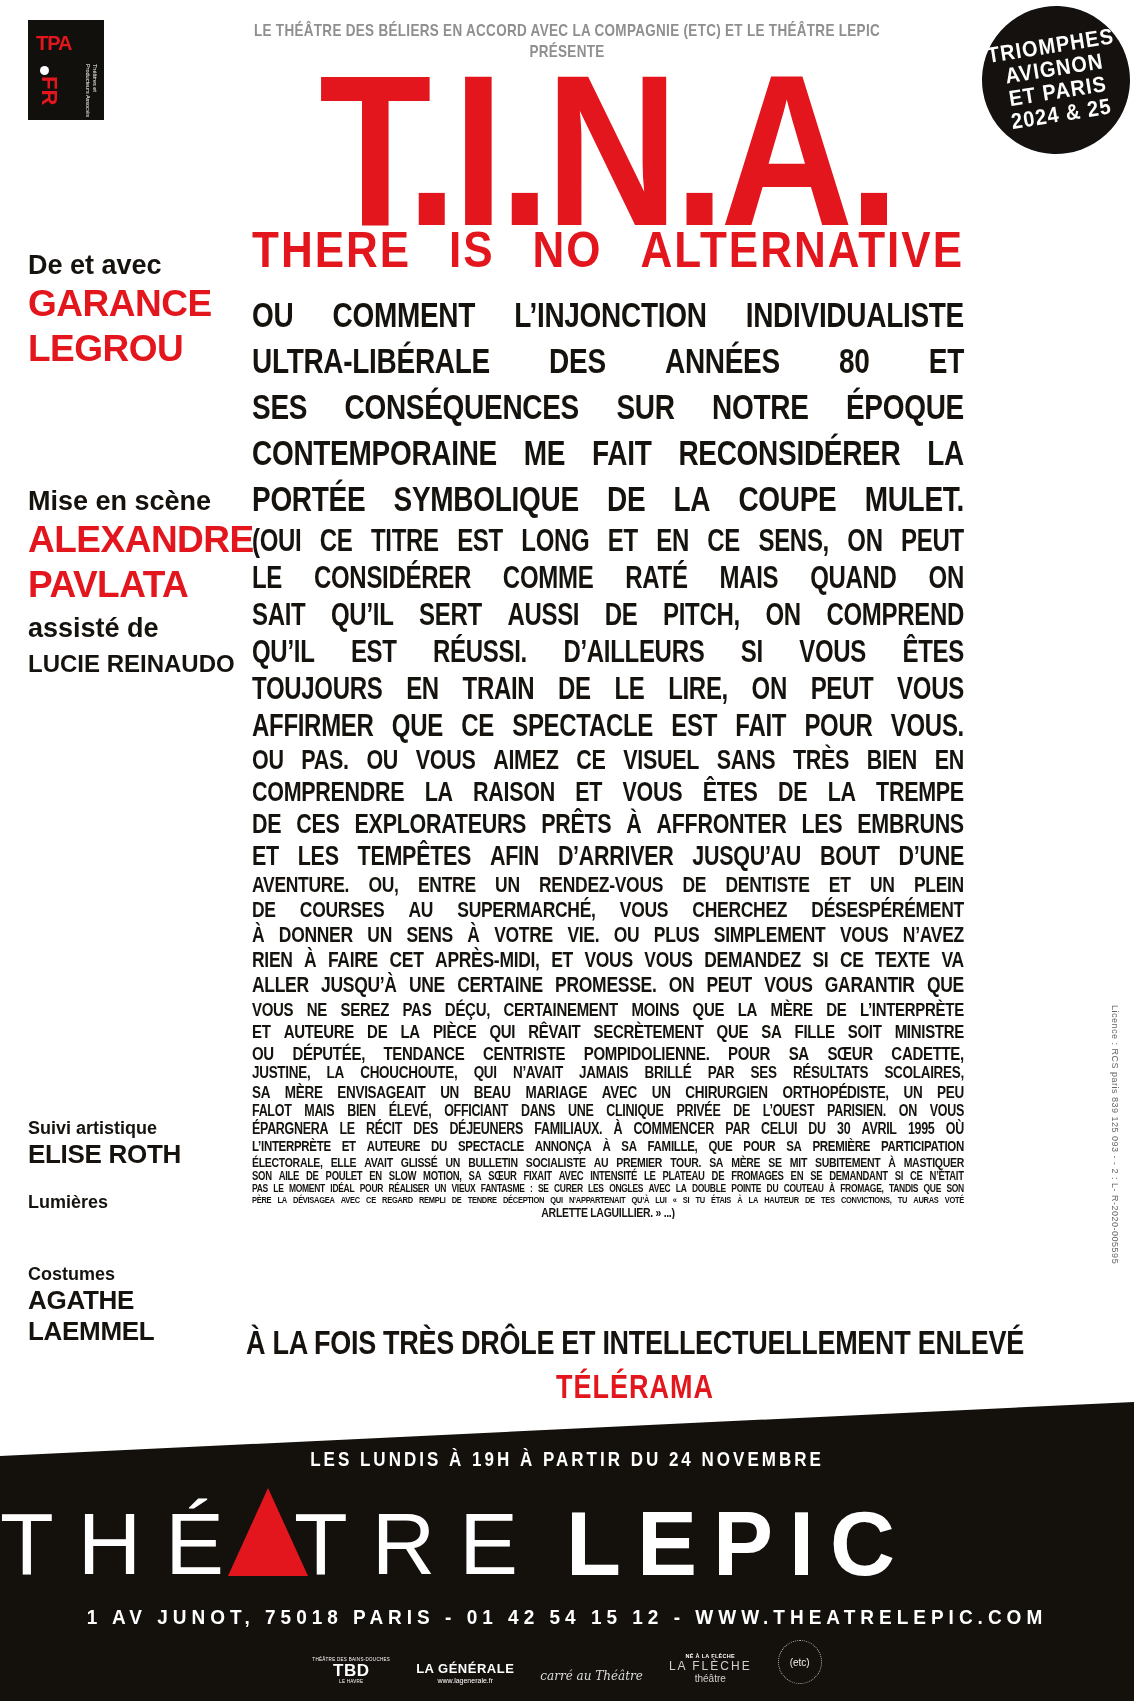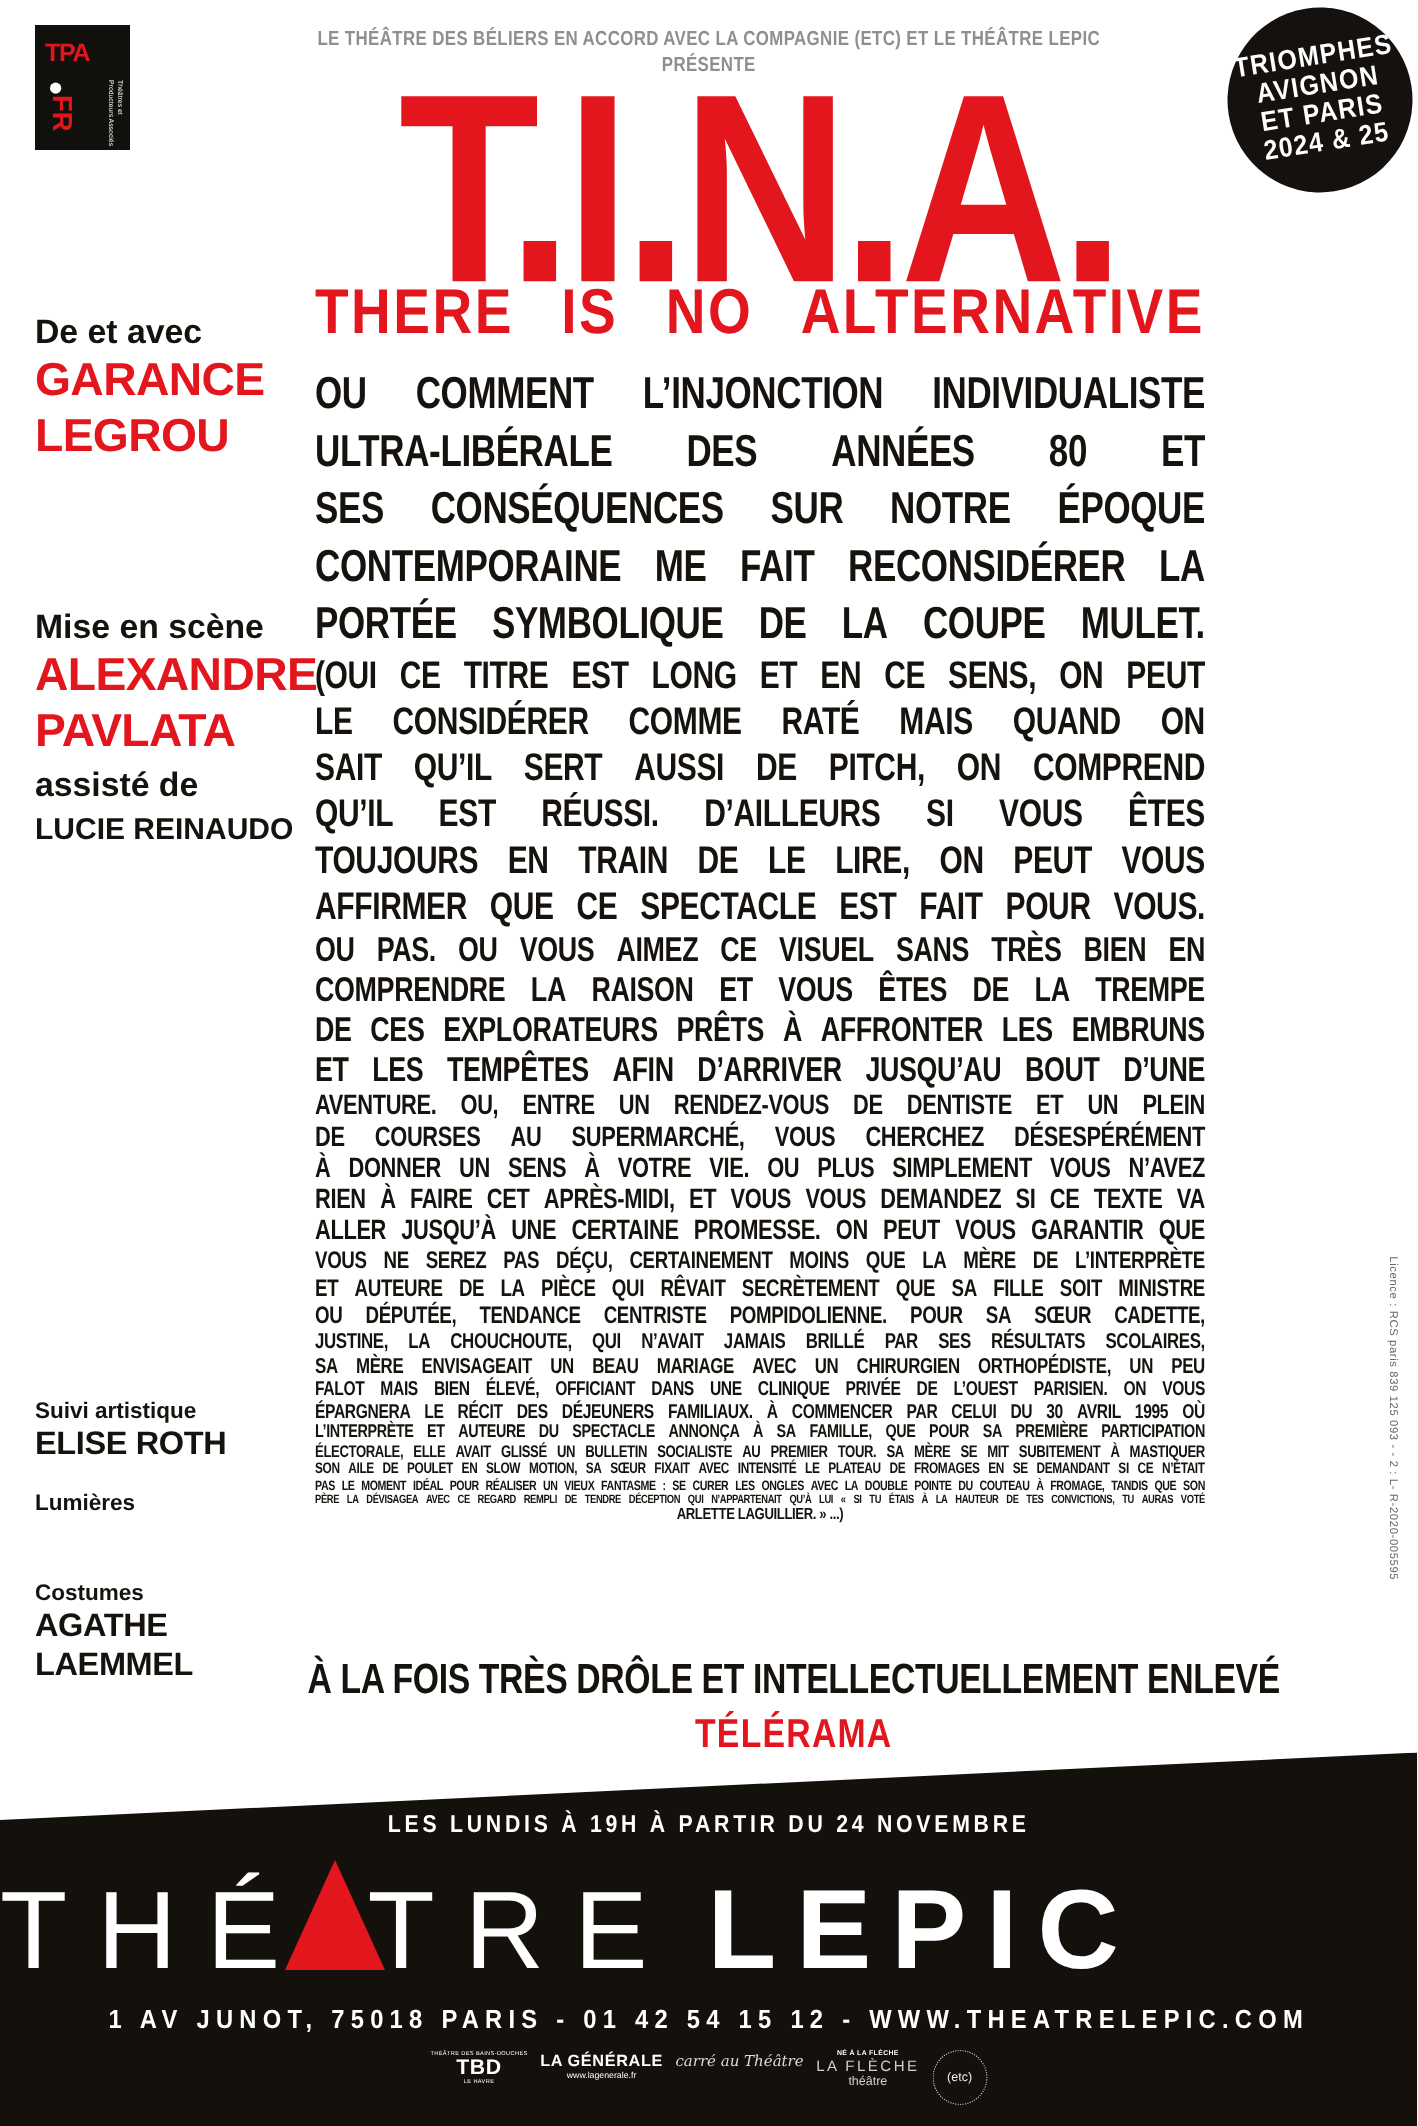--- a/index.html
+++ b/index.html
@@ -62,21 +62,21 @@
           font-size:17px; letter-spacing:3px; transform:scaleY(1.15);}
   .venue{ position:absolute; left:0; top:86px; width:100%; height:104px; display:flex;
           justify-content:flex-start; align-items:flex-end; gap:24px; white-space:nowrap;}
   .venue .w1{ font-weight:400; font-size:88px; line-height:88px; letter-spacing:24px;}
   .venue .w2{ font-weight:700; font-size:90px; line-height:88px; letter-spacing:16px;}
   .tri{ width:0; height:0; border-left:40px solid transparent; border-right:40px solid transparent;
         border-bottom:88px solid var(--red); margin:0 -14px 12px -20px;}
   .addr{ position:absolute; left:0; top:208px; width:100%; text-align:center; font-weight:700;
          font-size:19px; letter-spacing:5px; transform:scaleY(1.1);}
   .logos{ position:absolute; left:0; top:242px; width:100%; display:flex; justify-content:center;
-          align-items:flex-start; gap:10px;}
+          align-items:flex-end; gap:26px;}
   .logo{ text-align:center; }
   .lg-tiny{ font-size:4.5px; letter-spacing:.3px; display:block;}
   .lg-main{ font-size:17px; font-weight:700; letter-spacing:.5px; display:block; line-height:17px;}
   .lg-sub{ font-size:7px; display:block;}
   .lg-script{ font-family:"DejaVu Serif", serif; font-style:italic; font-size:12px; color:#ddd; transform:rotate(-4deg);}
   .lg-fleche-main{ font-size:12px; letter-spacing:2px; color:#cfcfcf; display:block;}
   .lg-fleche-sub{ font-size:10px; color:#cfcfcf; display:block;}
   .lg-etc{ width:42px; height:42px; border:1px dotted #bbb; border-radius:50%; display:flex;
            align-items:center; justify-content:center; font-size:10px; color:#eee;}
 

